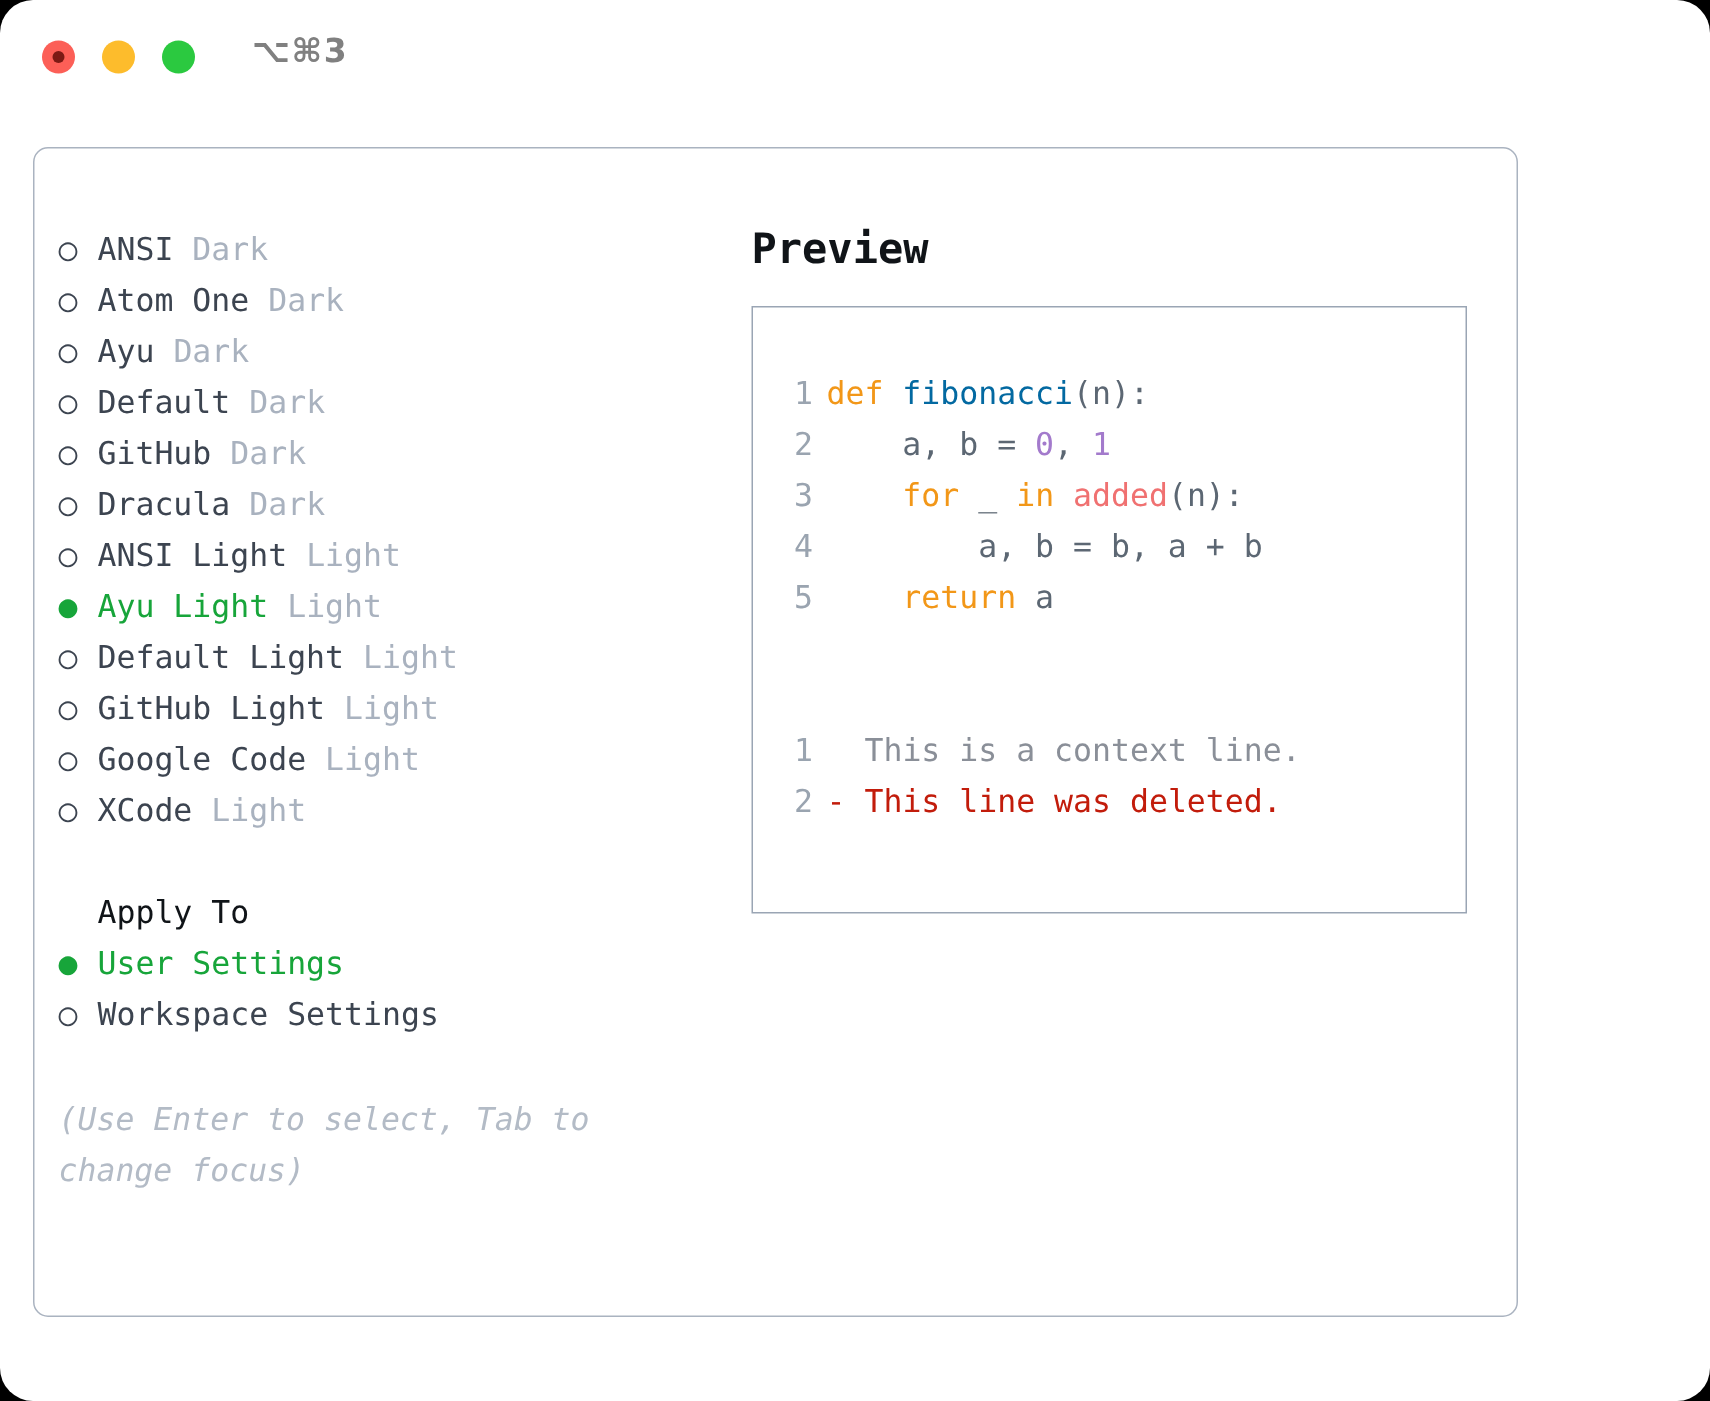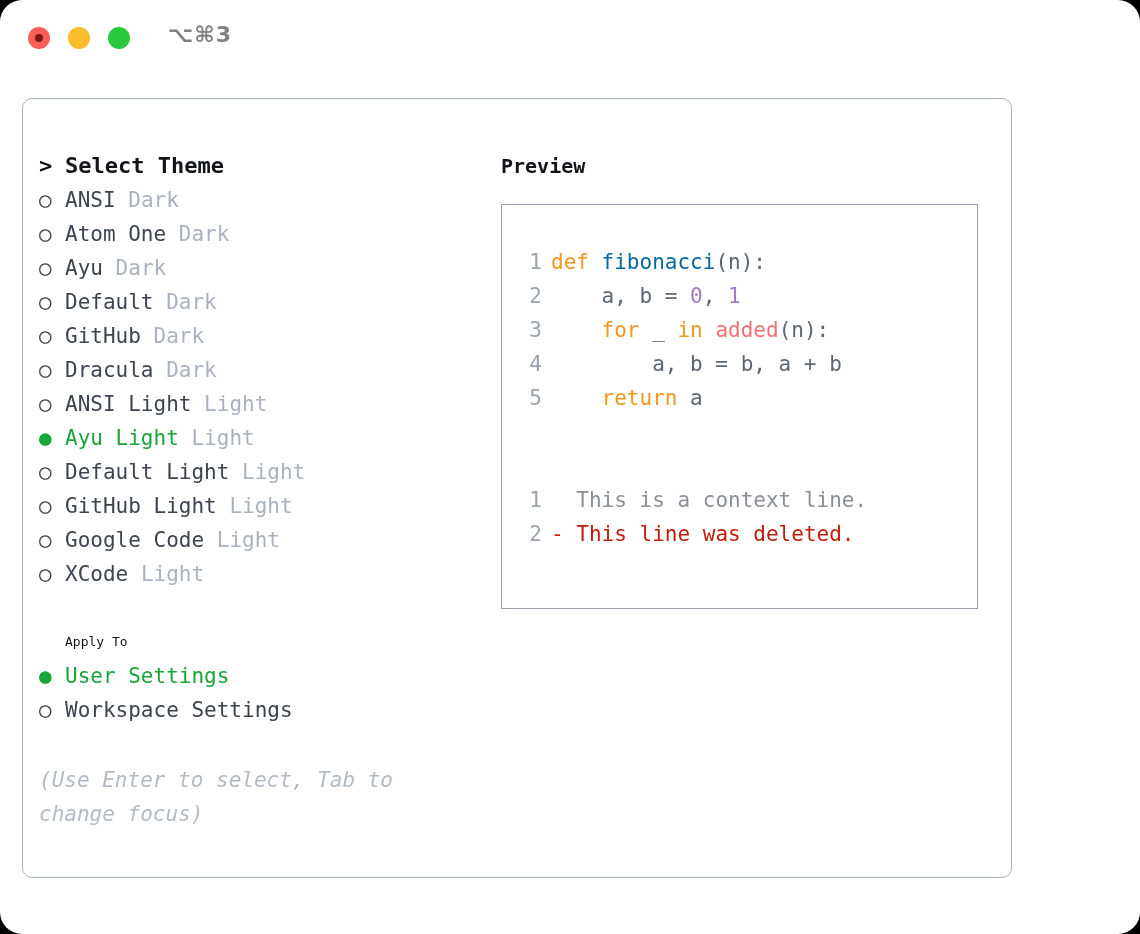--- a/index.html
+++ b/index.html
@@ -102,42 +102,42 @@
   .marker-on   { color: #17a53a; }
   .label-off   { color: #3c4450; }
   .label-on    { color: #17a53a; }
   .category {
     color: #a9b2bf;
   }
   .spacer-row { height: 34px; }
   .section-head {
     height: 34px;
     line-height: 34px;
-    font-size: 13px;
+    font-size: 21px;
     color: #101418;
     padding-left: 26px;
   }
   .hint {
     margin-top: 36px;
     font-size: 21px;
     line-height: 34px;
     color: #b3bbc6;
     width: 400px;
     font-style: italic;
   }
 
   
   .right-col {
     position: absolute;
     left: 478px;
     top: 50px;
     width: 500px;
   }
   .preview-title {
-    font-size: 20px;
+    font-size: 28px;
     font-weight: bold;
     color: #101418;
     line-height: 34px;
   }
   .preview-box {
     margin-top: 21px;
     width: 477px;
     height: 405px;
     border: 1.5px solid #9aa5b4;
     box-sizing: border-box;
@@ -180,23 +180,20 @@
     <div class="dot dot-red"></div>
     <div class="dot dot-yellow"></div>
     <div class="dot dot-green"></div>
     <div class="shortcut">⌥⌘3</div>
   </div>
 
   <div class="panel">
 
     <div class="left-col">
 
-      <div class="row header-row">
-        <span class="marker marker-chev">&gt;</span><span>Select Theme</span>
-      </div>
 
       <div class="row">
         <span class="marker marker-off">○</span><span class="label-off">ANSI</span><span> </span><span class="category">Dark</span>
       </div>
 
       <div class="row">
         <span class="marker marker-off">○</span><span class="label-off">Atom One</span><span> </span><span class="category">Dark</span>
       </div>
 
       <div class="row">

